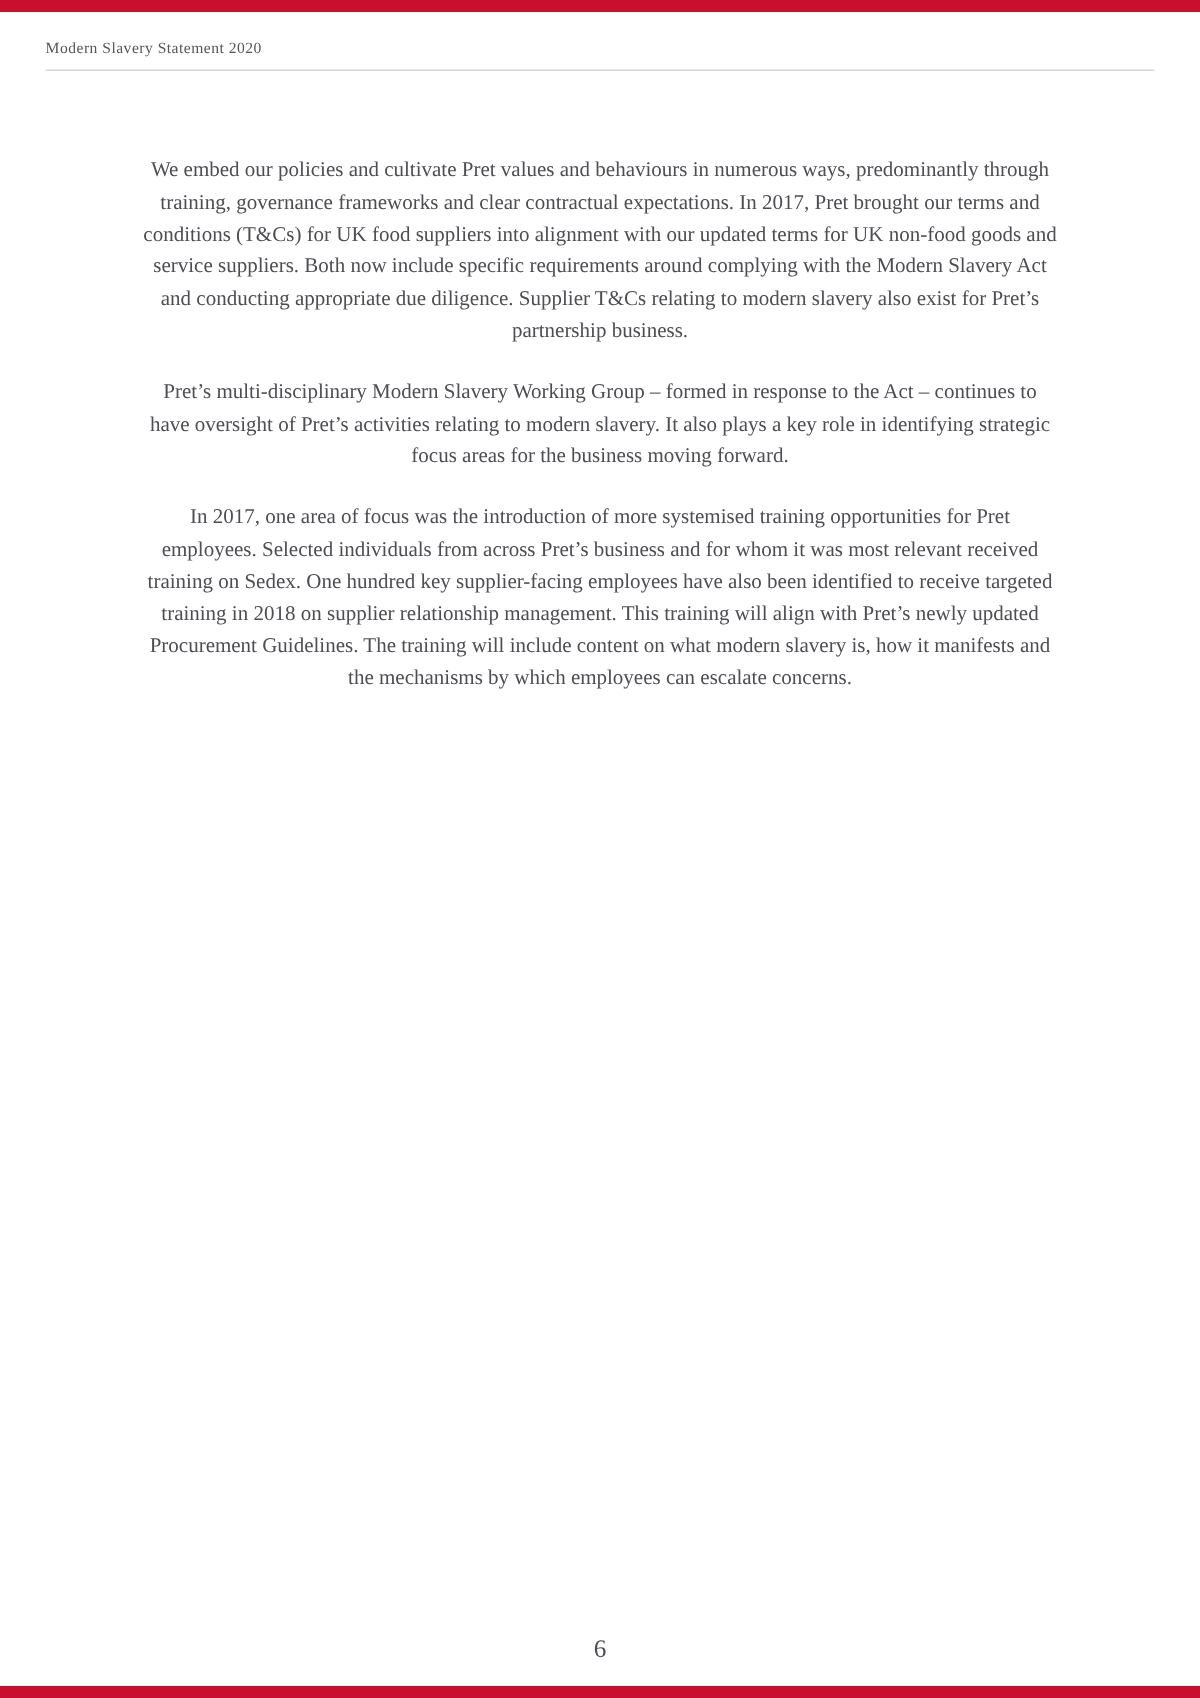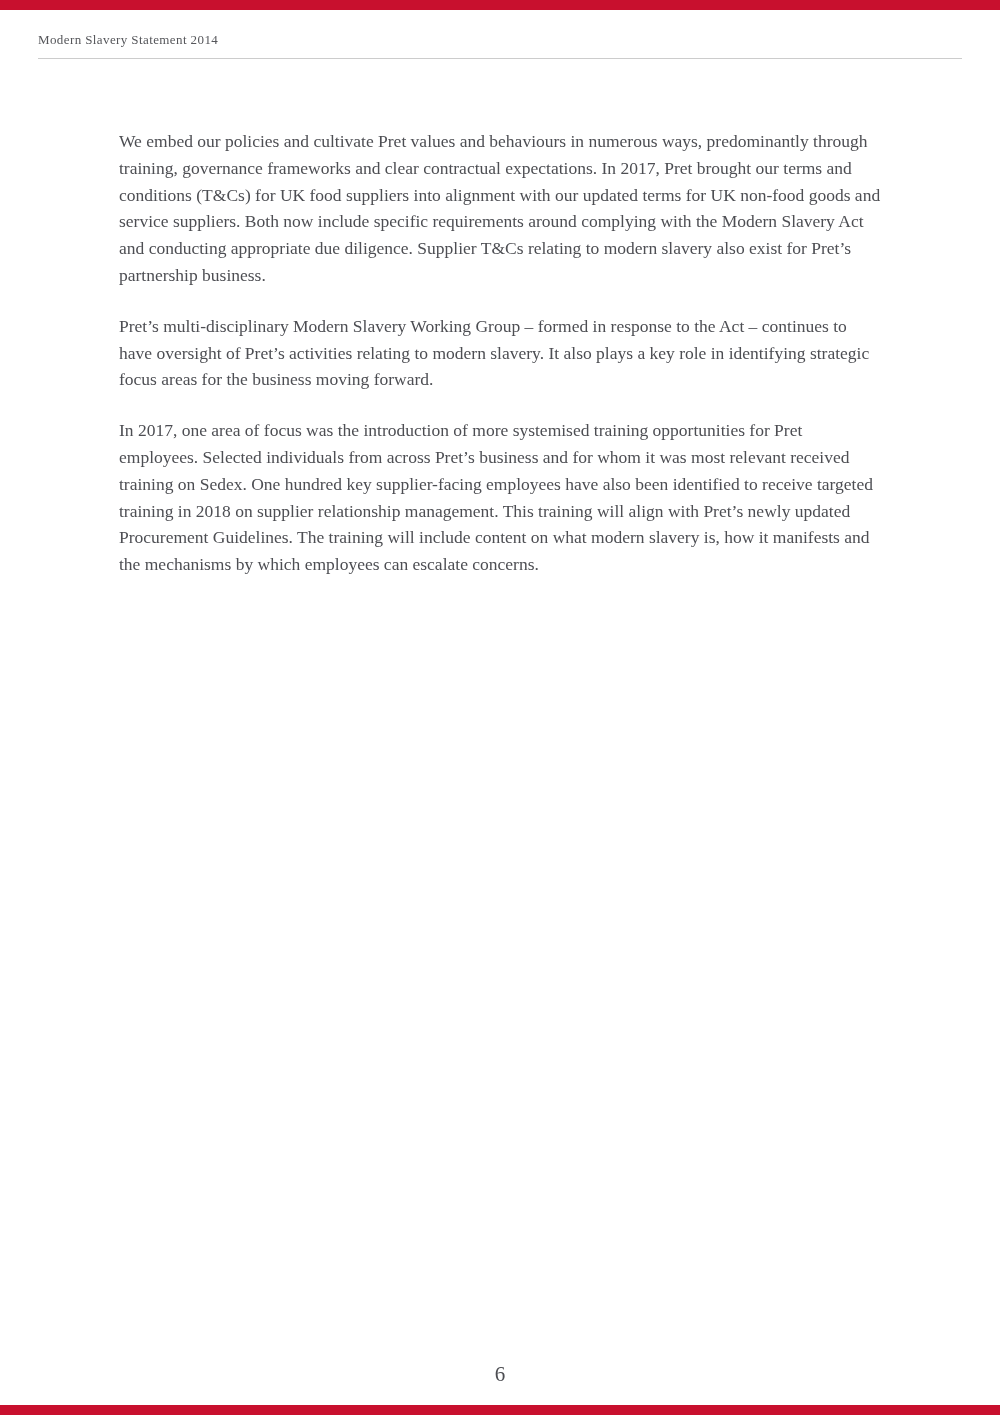--- a/index.html
+++ b/index.html
@@ -61,20 +61,21 @@
     letter-spacing: 0.5px;
     line-height: 1.05;
     margin-bottom: 24px;
   }
 
   .body-paragraph {
     font-size: 17.5px;
     line-height: 26.8px;
     color: #4d4e53;
     margin-bottom: 24px;
+    text-align: center;
   }
 
   .page-footer {
     position: absolute;
     bottom: 28px;
     left: 0;
     width: 100%;
     text-align: center;
   }
 
@@ -84,21 +85,21 @@
   }
 </style>
 </head>
 <body>
 
 <div class="page">
 
   <div class="accent-bar top" style="background-color: rgb(200, 16, 46);"></div>
 
   <header class="page-header">
-    <div class="header-title">Modern Slavery Statement 2014</div>
+    <div class="header-title">Modern Slavery Statement 2020</div>
     <hr class="header-rule">
   </header>
 
   <main class="content">
 
     <p class="body-paragraph">We embed our policies and cultivate Pret values and behaviours in numerous ways, predominantly through training, governance frameworks and clear contractual expectations. In 2017, Pret brought our terms and conditions (T&amp;Cs) for UK food suppliers into alignment with our updated terms for UK non-food goods and service suppliers. Both now include specific requirements around complying with the Modern Slavery Act and conducting appropriate due diligence. Supplier T&amp;Cs relating to modern slavery also exist for Pret’s partnership business.</p>
 
     <p class="body-paragraph">Pret’s multi-disciplinary Modern Slavery Working Group – formed in response to the Act – continues to have oversight of Pret’s activities relating to modern slavery. It also plays a key role in identifying strategic focus areas for the business moving forward.</p>
 
     <p class="body-paragraph">In 2017, one area of focus was the introduction of more systemised training opportunities for Pret employees. Selected individuals from across Pret’s business and for whom it was most relevant received training on Sedex. One hundred key supplier-facing employees have also been identified to receive targeted training in 2018 on supplier relationship management. This training will align with Pret’s newly updated Procurement Guidelines. The training will include content on what modern slavery is, how it manifests and the mechanisms by which employees can escalate concerns.</p>

